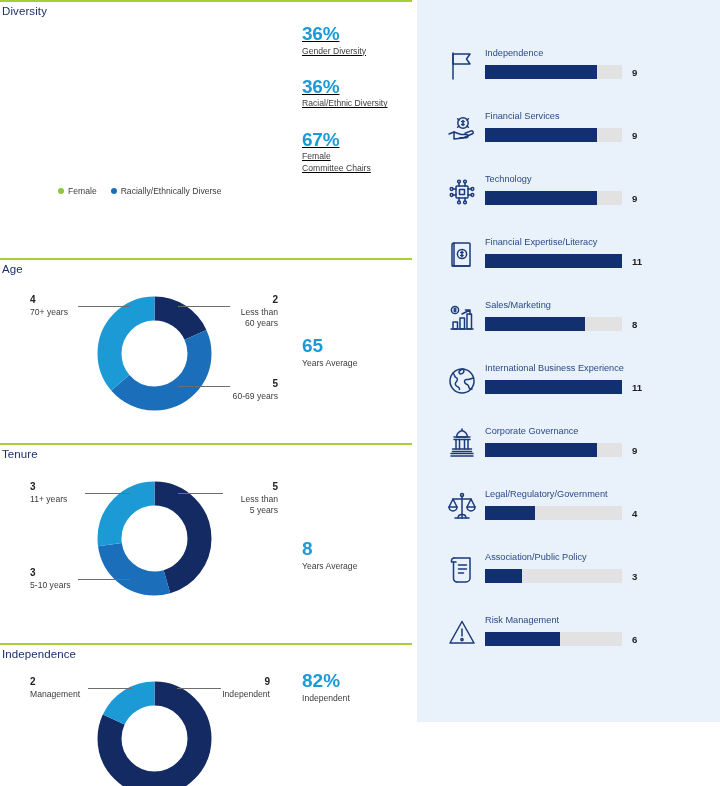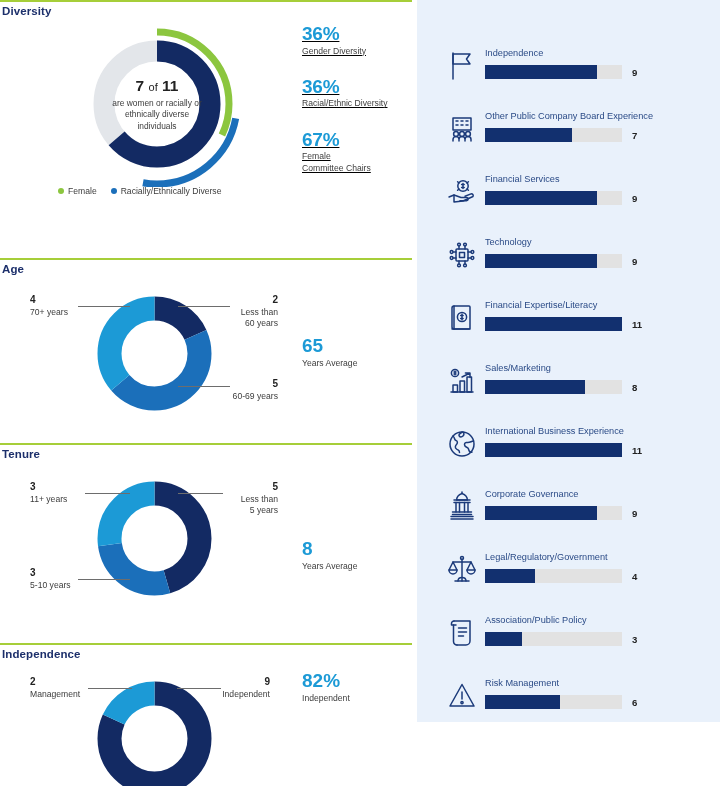--- a/index.html
+++ b/index.html
@@ -14,21 +14,21 @@
   
   .left-col { position: absolute; left: 0; top: 0; width: 415px; height: 786px; }
 
   .section { position: absolute; left: 0; width: 415px; }
   .divider {
     position: absolute; left: 0; top: 0; width: 412px; height: 2px;
     background: #a6ce39;
   }
   .section-title {
     position: absolute; left: 2px; top: 5px;
-    font-size: 11.5px; font-weight: bold; color: #1c2f6b;
+    font-size: 11.5px; font-weight: normal; color: #1c2f6b;
     letter-spacing: .1px;
   }
 
   
   .diversity-chart { position: absolute; left: 62px; top: 22px; width: 190px; height: 165px; }
   .diversity-center {
     position: absolute; left: 0; top: 0; width: 190px; height: 165px;
     display: flex; flex-direction: column; align-items: center; justify-content: center;
     pointer-events: none;
   }
@@ -100,35 +100,20 @@
 <body>
 
 <div class="page">
 
   <div class="left-col">
 
     <div class="section" style="top:0;height:240px">
       <div class="divider"></div>
       <div class="section-title">Diversity</div>
 
-      <div class="diversity-chart">
-        <svg width="190" height="165" viewBox="0 0 190 165">
-
-          <circle cx="95" cy="82" r="53" fill="none" stroke="#e3e6ea" stroke-width="21"></circle>
-          <circle cx="95" cy="82" r="53" fill="none" stroke="#132a63" stroke-width="21" stroke-dasharray="212 333" stroke-dashoffset="0" transform="rotate(-90 95 82)"></circle>
-
-          <circle cx="95" cy="82" r="72" fill="none" stroke="#8cc63f" stroke-width="7" stroke-dasharray="145 308" stroke-dashoffset="0" stroke-linecap="butt" transform="rotate(-90 95 82)"></circle>
-
-          <circle cx="95" cy="82" r="80" fill="none" stroke="#1b6fba" stroke-width="7" stroke-dasharray="125 378" stroke-dashoffset="-140" stroke-linecap="butt" transform="rotate(-90 95 82)"></circle>
-        </svg>
-        <div class="diversity-center">
-          <div class="dc-head"><span>7</span> <span class="of">of</span> <span>11</span></div>
-          <div class="dc-sub">are women or racially or ethnically diverse individuals</div>
-        </div>
-      </div>
 
       <div class="legend">
         <div class="legend-item">
           <span class="legend-dot" id="legdot0" style="background: rgb(140, 198, 63);"></span>
           <span>Female</span>
         </div>
         <div class="legend-item">
           <span class="legend-dot" id="legdot1" style="background: rgb(27, 111, 186);"></span>
           <span>Racially/Ethnically Diverse</span>
         </div>
@@ -263,37 +248,20 @@
             <svg width="34" height="34" viewBox="0 0 34 34" fill="none" stroke="#1b3a7a" stroke-width="1.5" stroke-linecap="round" stroke-linejoin="round">
               <path d="M8 4v26"></path>
               <path d="M8 5h17l-3.5 5L25 15H8z"></path>
             </svg>
           </div>
           <div class="skill-label">Independence</div>
           <div class="bar-track">
             <div class="bar-fill" style="width: 81.8182%;"></div>
           </div>
           <div class="bar-value">9</div>
-        </div>
-        <div class="skill-row">
-          <div class="skill-icon">
-            <svg width="34" height="34" viewBox="0 0 34 34" fill="none" stroke="#1b3a7a" stroke-width="1.5" stroke-linecap="round" stroke-linejoin="round">
-              <rect x="8" y="6" width="18" height="12"></rect>
-              <path d="M11 9h2M16 9h2M21 9h2M11 13h2M16 13h2M21 13h2"></path>
-              <circle cx="11" cy="22" r="2.4"></circle>
-              <circle cx="17" cy="22" r="2.4"></circle>
-              <circle cx="23" cy="22" r="2.4"></circle>
-              <path d="M8 29v-1.6a3 3 0 0 1 3-3h0a3 3 0 0 1 3 3V29M14 29v-1.6a3 3 0 0 1 3-3h0a3 3 0 0 1 3 3V29M20 29v-1.6a3 3 0 0 1 3-3h0a3 3 0 0 1 3 3V29"></path>
-            </svg>
-          </div>
-          <div class="skill-label">Other Public Company Board Experience</div>
-          <div class="bar-track">
-            <div class="bar-fill" style="width: 63.6364%;"></div>
-          </div>
-          <div class="bar-value">7</div>
         </div>
         <div class="skill-row">
           <div class="skill-icon">
             <svg width="34" height="34" viewBox="0 0 34 34" fill="none" stroke="#1b3a7a" stroke-width="1.5" stroke-linecap="round" stroke-linejoin="round">
               <circle cx="18" cy="11" r="5.2"></circle>
               <path d="M18 8.4v5.2M16.6 9.6h2.6M16.6 12.4h2.6"></path>
               <path d="M12.6 6.8l1.4 1.2M23.4 6.8L22 8M12.6 15.2l1.4-1.2M23.4 15.2L22 14"></path>
               <path d="M4 22l5-2 7 2.5h5.5a1.6 1.6 0 0 1 0 3.2H15"></path>
               <path d="M9 20v7l9-1 10-4.5a1.8 1.8 0 0 0-2-2.6l-6 2.4"></path>
             </svg>

